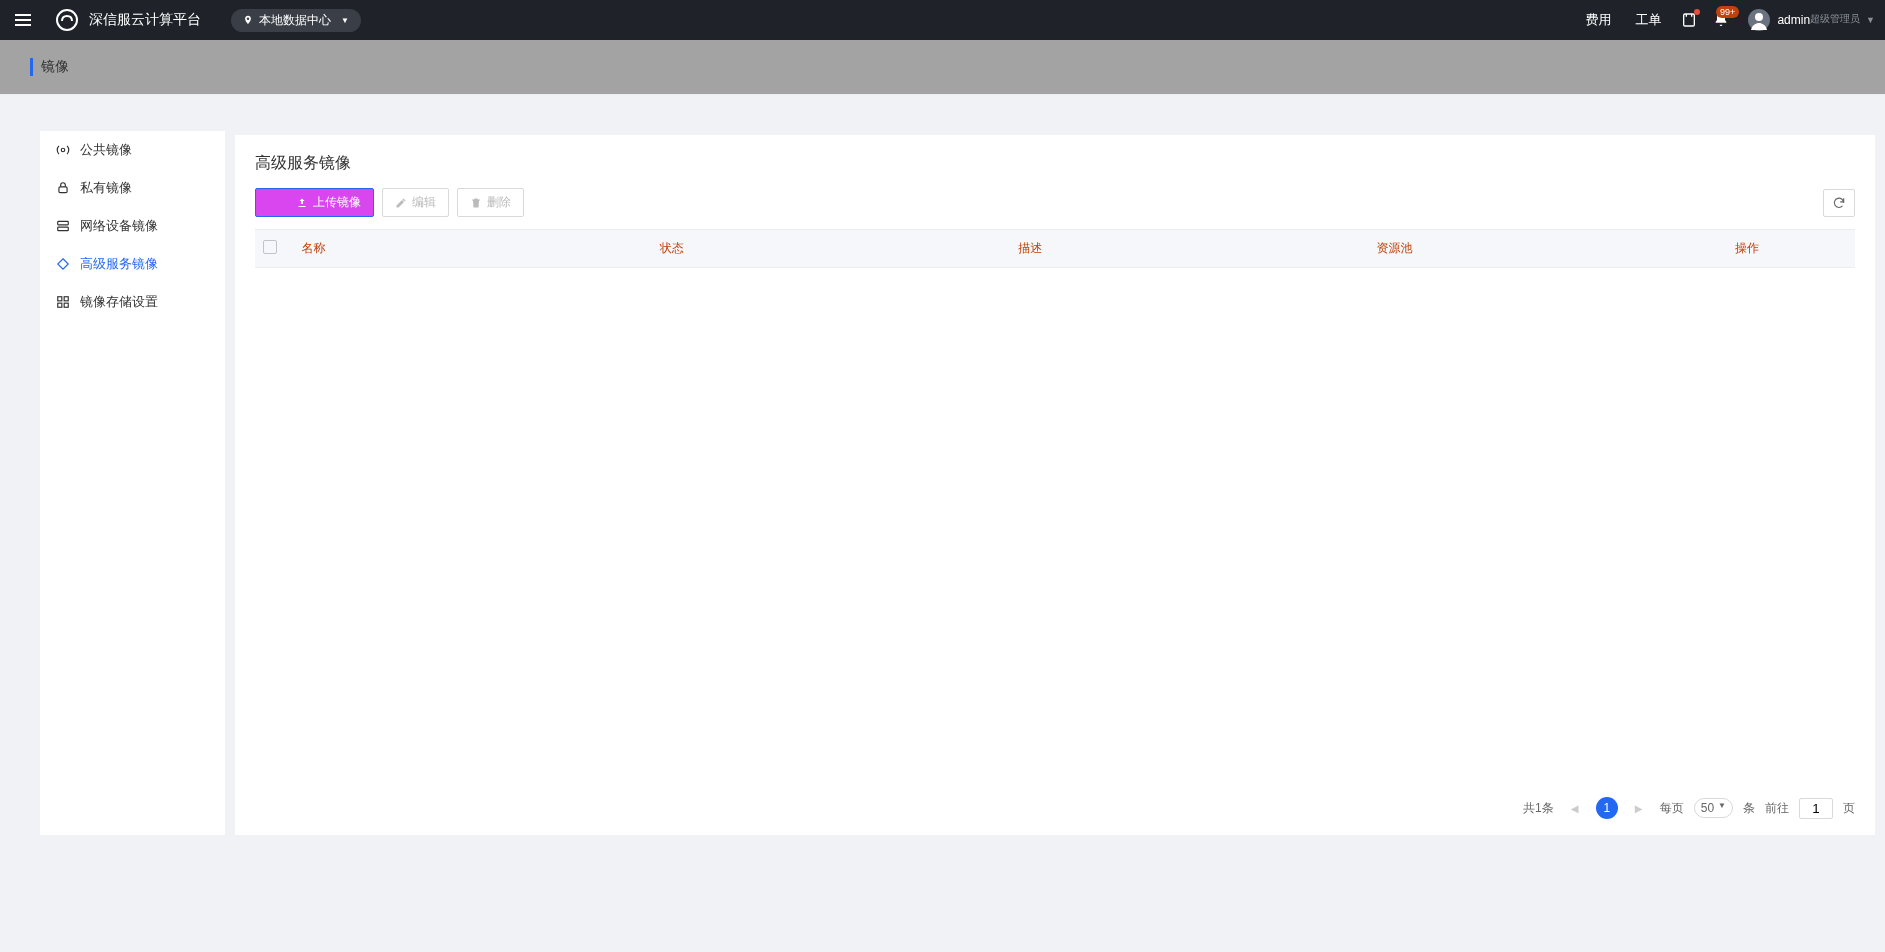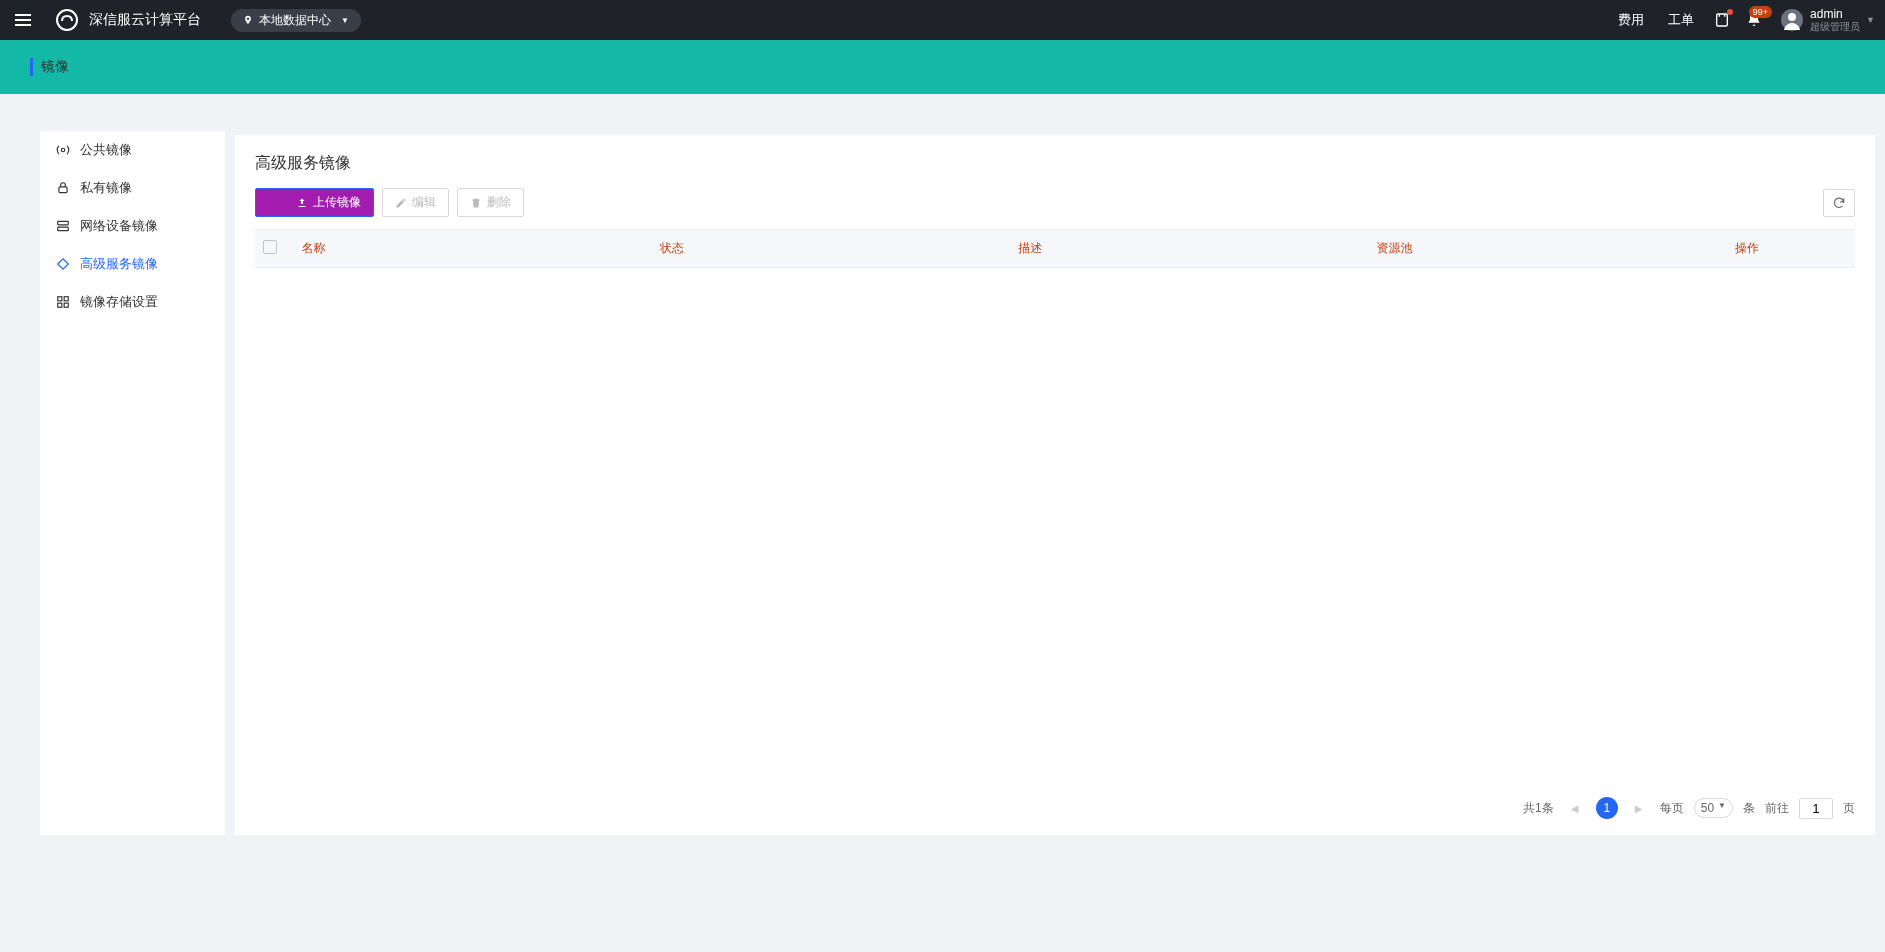--- a/index.html
+++ b/index.html
@@ -13,41 +13,41 @@
 .header .platform-name { font-size: 14px; margin-right: 30px; }
 .header .datacenter { background: #3a3f47; border-radius: 12px; padding: 3px 12px; display: flex; align-items: center; gap: 6px; cursor: pointer; font-size: 12px; }
 .header .datacenter .caret { font-size: 8px; margin-left: 4px; }
 .header .spacer { flex: 1; }
 .header .nav-item { margin: 0 12px; cursor: pointer; font-size: 13px; position: relative; }
 .header .icon-btn { position: relative; margin: 0 8px; cursor: pointer; display: flex; align-items: center; }
 .header .badge { position: absolute; top: -6px; right: -10px; background: #c2410c; color: #fff; border-radius: 8px; padding: 0 4px; font-size: 9px; line-height: 12px; min-width: 18px; text-align: center; }
 .header .dot { position: absolute; top: -3px; right: -3px; width: 6px; height: 6px; background: #e74c3c; border-radius: 50%; }
 .header .user-block { display: flex; align-items: center; margin-left: 10px; cursor: pointer; }
 .header .user-avatar { width: 24px; height: 24px; margin-right: 6px; }
-.header .user-info { display: flex; flex-direction: column; line-height: 1.2; }
+.header .user-info { display: flex; line-height: 1.2; }
 .header .user-name { font-size: 12px; }
 .header .user-role { font-size: 10px; color: #8a9099; }
 .header .user-caret { margin-left: 6px; font-size: 9px; color: #8a9099; }
 
 
-.tabs-bar { background: #14b8a6; padding: 18px 30px 18px 30px; border-bottom: 1px solid #ebedf0; }
+.tabs-bar { background: #a3a3a3; padding: 18px 30px 18px 30px; border-bottom: 1px solid #ebedf0; }
 .tabs-bar .tab { display: inline-block; padding-left: 8px; border-left: 3px solid #2468f2; font-size: 14px; font-weight: 500; }
 
 
 .layout { display: flex; padding: 0 0 0 0; gap: 10px; }
 .sidebar { width: 185px; background: #fff; min-height: 700px; margin-left: 40px; margin-top: 36px; }
 .sidebar .item { display: flex; align-items: center; gap: 10px; padding: 10px 16px; cursor: pointer; font-size: 13px; color: #333; }
 .sidebar .item.active { color: #2468f2; }
 .sidebar .item .icon { width: 14px; height: 14px; display: inline-flex; align-items: center; justify-content: center; }
 
 .main { flex: 1; background: #fff; margin-right: 10px; margin-top: 40px; display: flex; flex-direction: column; min-height: 700px; position: relative; }
 .main .title { font-size: 16px; font-weight: 500; padding: 18px 20px 14px; }
 .toolbar { display: flex; align-items: center; padding: 0 20px 12px; gap: 8px; }
 .toolbar .btn { display: inline-flex; align-items: center; gap: 5px; border: 1px solid #d9d9d9; background: #fff; color: #999; padding: 5px 12px; border-radius: 2px; cursor: pointer; font-size: 12px; }
-.toolbar .btn.primary { background: #a21caf; border-color: #2468f2; color: #fff; padding-left: 40px; }
+.toolbar .btn.primary { background: #d946ef; border-color: #2468f2; color: #fff; padding-left: 40px; }
 .toolbar .btn.disabled { color: #bbb; cursor: not-allowed; }
 .toolbar .spacer { flex: 1; }
 .toolbar .refresh-btn { border: 1px solid #d9d9d9; background: #fff; width: 32px; height: 28px; display: flex; align-items: center; justify-content: center; cursor: pointer; border-radius: 2px; }
 
 
 .table-wrap { padding: 0 20px; }
 table { width: 100%; border-collapse: collapse; }
 thead th { background: #f5f7fa; text-align: left; font-weight: normal; color: #c2410c; font-size: 12px; padding: 10px 8px; border-top: 1px solid #ebedf0; border-bottom: 1px solid #ebedf0; }
 tbody td { padding: 10px 8px; border-bottom: 1px solid #ebedf0; font-size: 12px; color: #333; vertical-align: middle; }
 tbody tr.selected-row td { background: #f5f9ff; }

